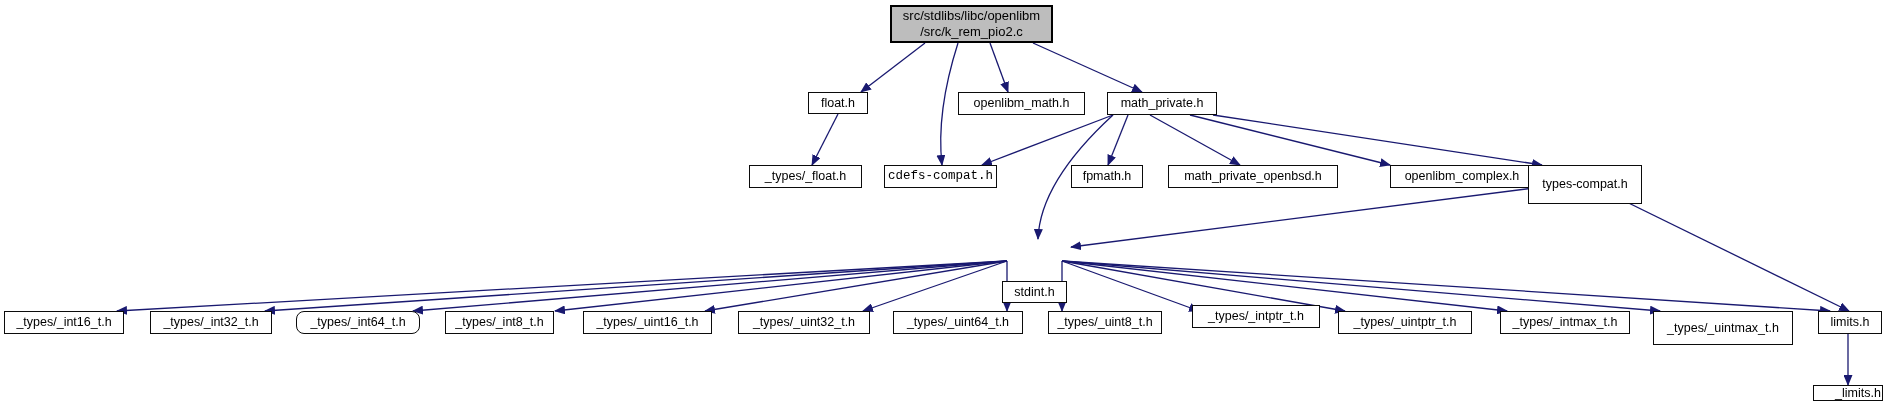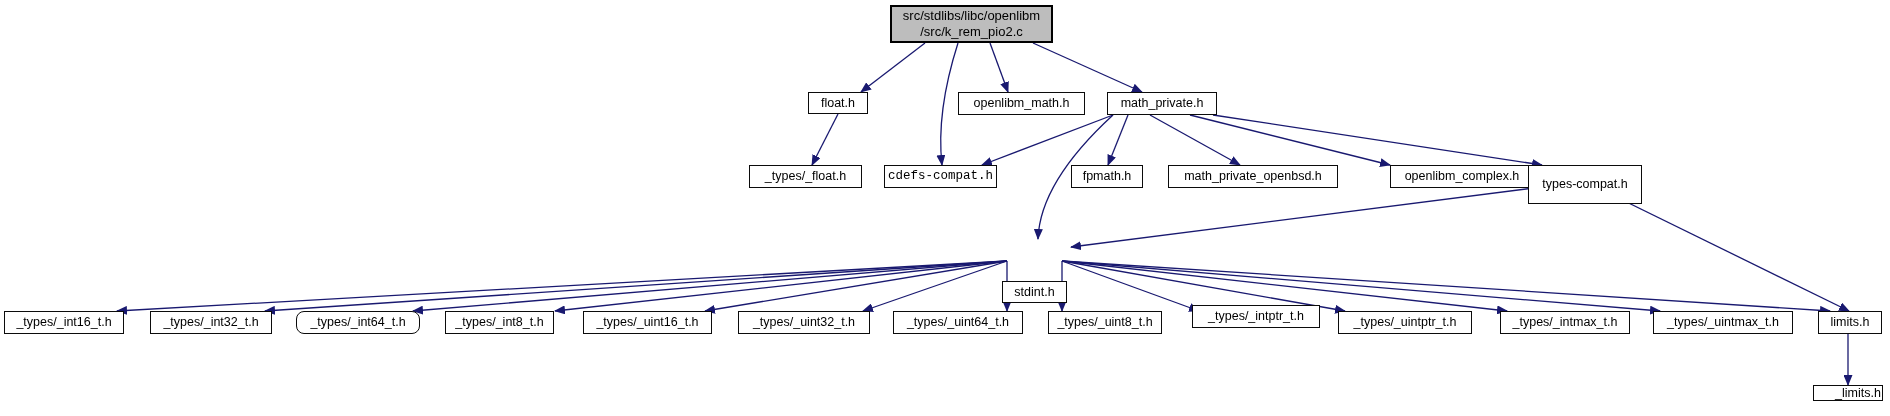--- a/index.html
+++ b/index.html
@@ -89,17 +89,17 @@
       <div class="node" style="left: 150px; top: 311px; width: 122px; height: 23px;">_types/_int32_t.h</div>
       <div class="node" style="left: 296px; top: 311px; width: 124px; height: 23px; border-radius: 8px;">_types/_int64_t.h</div>
       <div class="node" style="left: 445px; top: 311px; width: 109px; height: 23px;">_types/_int8_t.h</div>
       <div class="node" style="left: 583px; top: 311px; width: 129px; height: 23px;">_types/_uint16_t.h</div>
       <div class="node" style="left: 738px; top: 311px; width: 132px; height: 23px;">_types/_uint32_t.h</div>
       <div class="node" style="left: 893px; top: 311px; width: 130px; height: 23px;">_types/_uint64_t.h</div>
       <div class="node" style="left: 1048px; top: 311px; width: 114px; height: 23px;">_types/_uint8_t.h</div>
       <div class="node" style="left: 1192px; top: 305px; width: 128px; height: 23px;">_types/_intptr_t.h</div>
       <div class="node" style="left: 1338px; top: 311px; width: 134px; height: 23px;">_types/_uintptr_t.h</div>
       <div class="node" style="left: 1500px; top: 311px; width: 130px; height: 23px;">_types/_intmax_t.h</div>
-      <div class="node" style="left: 1653px; top: 311px; width: 140px; height: 23px;">_types/_uintmax_t.h</div>
+      <div class="node" style="left: 1653px; top: 311px; width: 140px; height: 34px;">_types/_uintmax_t.h</div>
       <div class="node" style="left: 1818px; top: 311px; width: 64px; height: 23px;">limits.h</div>
       <div class="node" style="left: 1813px; top: 385px; width: 70px; height: 16px; padding-left: 22px;">_limits.h</div>
     </div>
 </div>
 
 </body></html>

